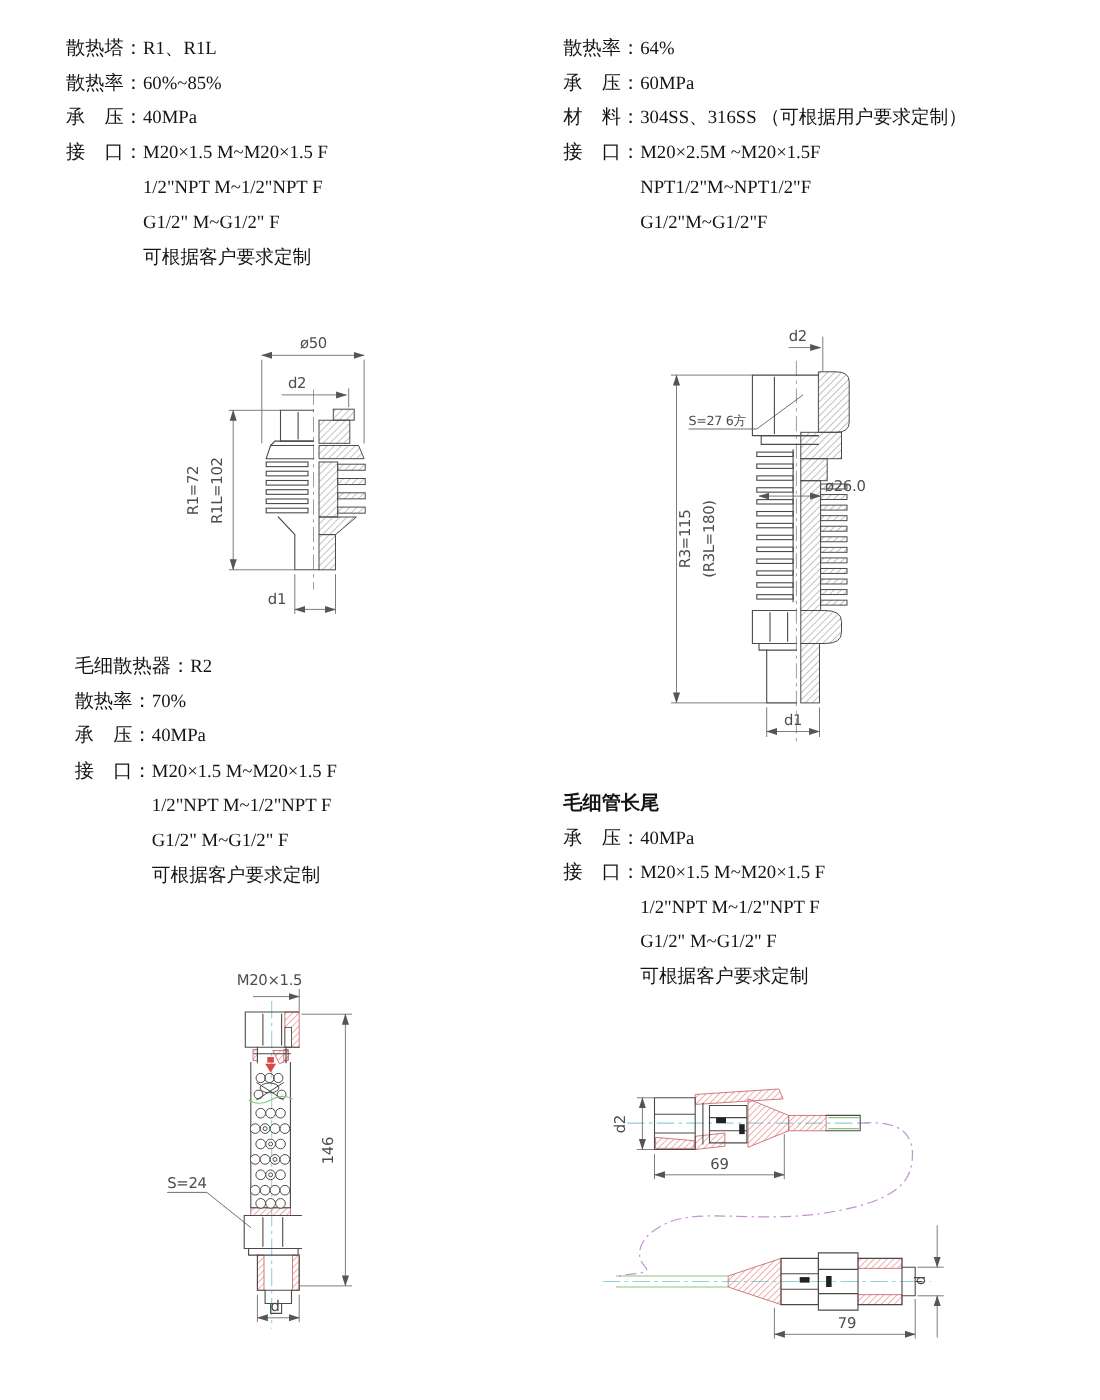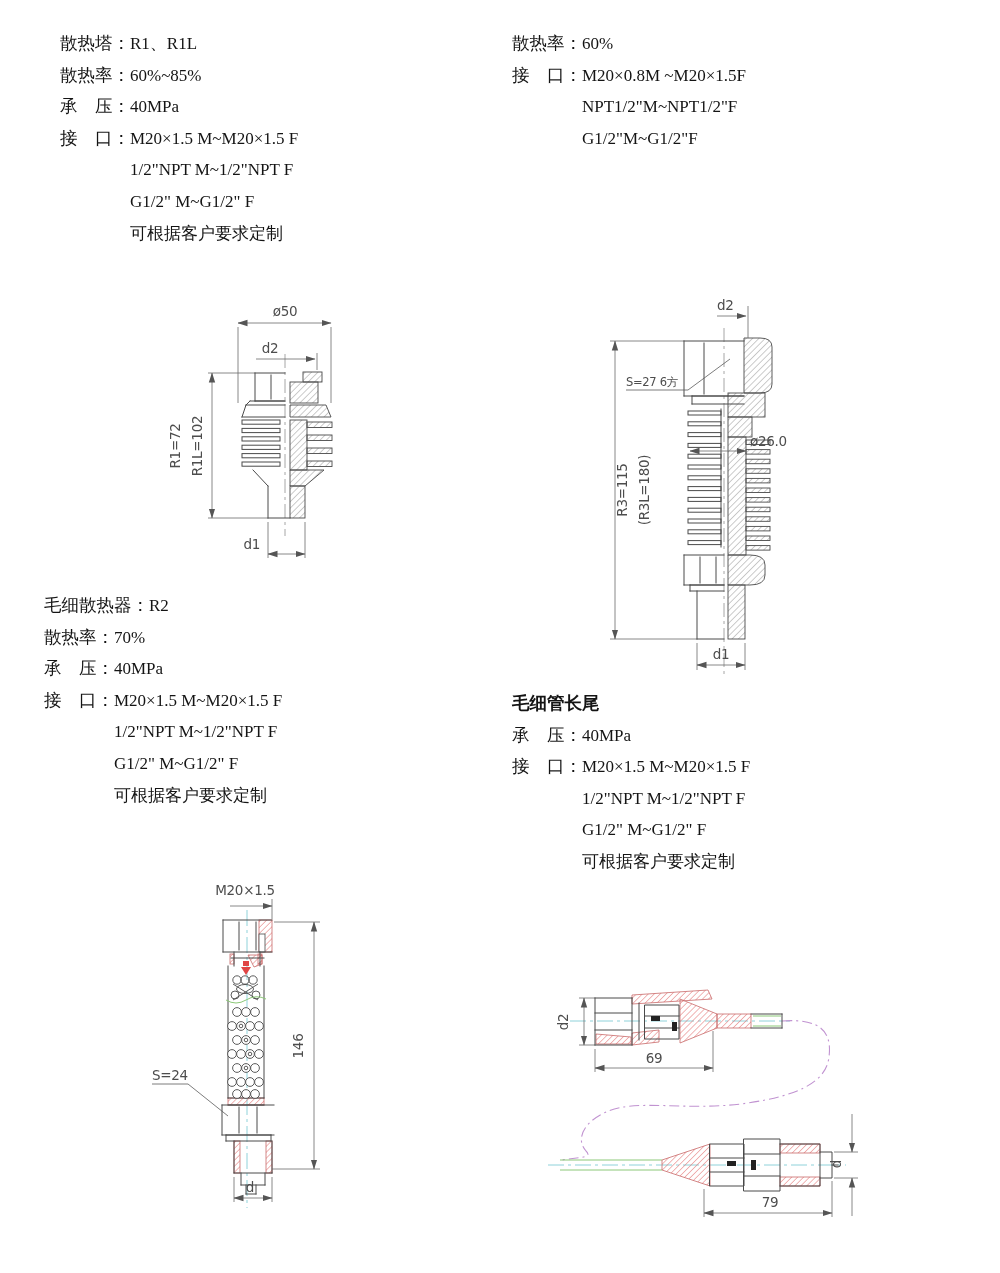--- a/index.html
+++ b/index.html
@@ -3,21 +3,21 @@
 <meta charset="utf-8">
 <style>
   html,body{margin:0;padding:0;background:#fff;}
   .page{position:relative;width:1000px;height:1273px;background:#ffffff;overflow:hidden;
         font-family:"Liberation Serif","DejaVu Serif",serif;color:#141414;}
   .spec{position:absolute;}
   .row{line-height:31.6px;height:31.6px;white-space:nowrap;}
   .lab{font-weight:normal;font-size:17.5px;display:inline-block;min-width:70px;}
   .val{font-size:17px;text-align:right;}
   .cont{padding-left:70px;}
-  .title{font-weight:bold;font-size:17.5px;line-height:31.6px;height:31.6px;}
+  .title{font-weight:bold;font-size:17.5px;line-height:31.6px;height:31.6px;margin-top:26px;}
   svg.draw{position:absolute;}
   .ol{stroke:#4a4a4a;fill:none;stroke-width:1;stroke-linecap:square;}
   .olt{stroke:#4a4a4a;fill:none;stroke-width:0.9;}
   .hgs{stroke:#4a4a4a;stroke-width:0.9;}
   .hrs{stroke:#c96a6a;stroke-width:0.8;}
   .dl{stroke:#6b6b6b;stroke-width:0.8;fill:none;}
   .ldr{stroke:#5a5a5a;stroke-width:0.8;fill:none;}
   .dt{fill:#4d4d4d;font-family:"DejaVu Sans",sans-serif;font-size:13.5px;letter-spacing:-0.3px;}
   .dts{font-size:11.5px;}
   .cl{stroke:#8f8f8f;stroke-width:0.8;stroke-dasharray:14 4 3 4;fill:none;}
@@ -34,27 +34,29 @@
     <div class="row"><span class="lab">散热塔：</span><span class="val">R1、R1L</span></div>
     <div class="row"><span class="lab">散热率：</span><span class="val">60%~85%</span></div>
     <div class="row"><span class="lab">承　压：</span><span class="val">40MPa</span></div>
     <div class="row"><span class="lab">接　口：</span><span class="val">M20×1.5 M~M20×1.5 F</span></div>
     <div class="row cont"><span class="val">1/2"NPT M~1/2"NPT F</span></div>
     <div class="row cont"><span class="val">G1/2" M~G1/2" F</span></div>
     <div class="row cont"><span class="val">可根据客户要求定制</span></div>
   </section>
 
   <section class="spec" style="left:512px;top:28px">
-    <div class="row"><span class="lab">散热率：</span><span class="val">60%</span></div>
-    <div class="row"><span class="lab">接　口：</span><span class="val">M20×0.8M ~M20×1.5F</span></div>
+    <div class="row"><span class="lab">散热率：</span><span class="val">64%</span></div>
+    <div class="row"><span class="lab">承　压：</span><span class="val">60MPa</span></div>
+    <div class="row"><span class="lab">材　料：</span><span class="val">304SS、316SS （可根据用户要求定制）</span></div>
+    <div class="row"><span class="lab">接　口：</span><span class="val">M20×2.5M ~M20×1.5F</span></div>
     <div class="row cont"><span class="val">NPT1/2"M~NPT1/2"F</span></div>
     <div class="row cont"><span class="val">G1/2"M~G1/2"F</span></div>
   </section>
 
-  <section class="spec" style="left:44px;top:590px">
+  <section class="spec" style="left:68px;top:590px">
     <div class="row"><span class="lab">毛细散热器：</span><span class="val">R2</span></div>
     <div class="row"><span class="lab">散热率：</span><span class="val">70%</span></div>
     <div class="row"><span class="lab">承　压：</span><span class="val">40MPa</span></div>
     <div class="row"><span class="lab">接　口：</span><span class="val">M20×1.5 M~M20×1.5 F</span></div>
     <div class="row cont"><span class="val">1/2"NPT M~1/2"NPT F</span></div>
     <div class="row cont"><span class="val">G1/2" M~G1/2" F</span></div>
     <div class="row cont"><span class="val">可根据客户要求定制</span></div>
   </section>
 
   <section class="spec" style="left:512px;top:688px">

